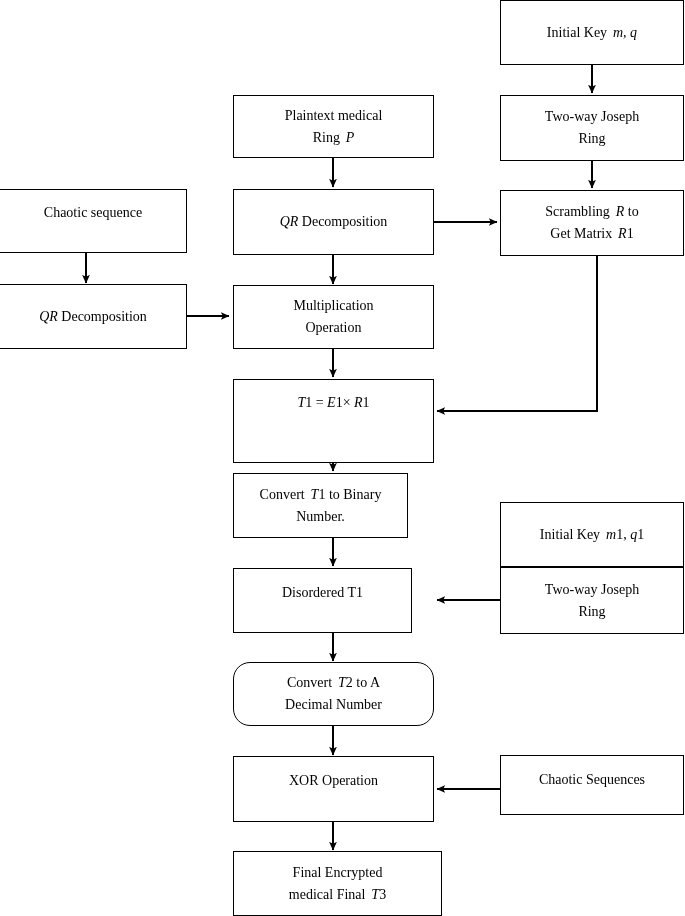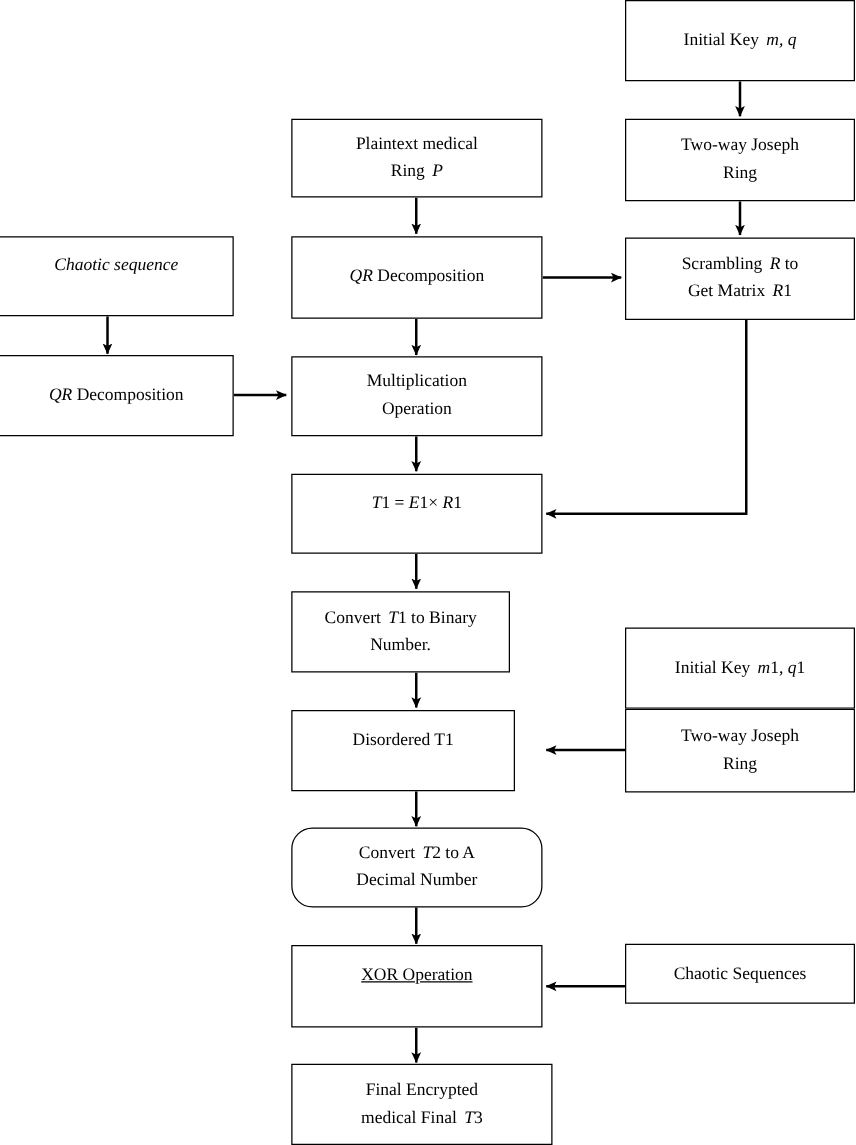--- a/index.html
+++ b/index.html
@@ -92,66 +92,66 @@
 
   <div class="node vcenter" style="left:500px; top:474px; width:184px; height:65px;margin-top:28px;">
     <span class="ln"><span>Initial Key</span><span class="gap"></span><span class="mi">m</span><span>1,</span>&nbsp;<span class="mi">q</span><span>1</span></span>
   </div>
 
   <div class="node vcenter" style="left:500px; top:567px; width:184px; height:67px;">
     <span class="ln">Two-way Joseph</span>
     <span class="ln">Ring</span>
   </div>
 
-  <div class="node vtop" style="left:500px; top:755px; width:184px; height:48px; padding-top:13px;">
+  <div class="node vtop" style="left:500px; top:755px; width:184px; height:60px; padding-top:13px;">
     <span class="ln">Chaotic Sequences</span>
   </div>
 
   <div class="node vcenter" style="left:233px; top:95px; width:201px; height:63px;">
     <span class="ln">Plaintext medical</span>
     <span class="ln"><span>Ring</span><span class="gap"></span><span class="mi">P</span></span>
   </div>
 
   <div class="node vcenter" style="left:233px; top:189px; width:201px; height:66px;">
     <span class="ln"><span class="mi">QR</span>&nbsp;<span>Decomposition</span></span>
   </div>
 
   <div class="node vcenter" style="left:233px; top:285px; width:201px; height:64px;">
     <span class="ln">Multiplication</span>
     <span class="ln">Operation</span>
   </div>
 
-  <div class="node vtop" style="left:233px; top:379px; width:201px; height:64px; padding-top:12px;">
+  <div class="node vtop" style="left:233px; top:379px; width:201px; height:84px; padding-top:12px;">
     <span class="ln"><span class="mi">T</span><span>1</span>&nbsp;<span>=</span>&nbsp;<span class="mi">E</span><span>1</span><span>×</span>&nbsp;<span class="mi">R</span><span>1</span></span>
   </div>
 
   <div class="node vcenter" style="left:233px; top:473px; width:175px; height:65px;">
     <span class="ln"><span>Convert</span><span class="gap"></span><span class="mi">T</span><span>1</span>&nbsp;<span>to Binary</span></span>
     <span class="ln">Number.</span>
   </div>
 
   <div class="node vtop" style="left:233px; top:568px; width:179px; height:65px; padding-top:13px;">
     <span class="ln">Disordered T1</span>
   </div>
 
   <div class="node vcenter" style="left:233px; top:662px; width:201px; height:64px;border-radius:17px;">
     <span class="ln"><span>Convert</span><span class="gap"></span><span class="mi">T</span><span>2</span>&nbsp;<span>to A</span></span>
     <span class="ln">Decimal Number</span>
   </div>
 
-  <div class="node vtop" style="left:233px; top:756px; width:201px; height:66px; padding-top:13px;text-decoration:underline;">
+  <div class="node vtop" style="left:233px; top:756px; width:201px; height:66px; padding-top:13px;">
     <span class="ln">XOR Operation</span>
   </div>
 
   <div class="node vcenter" style="left:233px; top:851px; width:209px; height:65px;">
     <span class="ln">Final Encrypted</span>
     <span class="ln"><span>medical Final</span><span class="gap"></span><span class="mi">T</span><span>3</span></span>
   </div>
 
-  <div class="node vtop" style="left:-1px; top:189px; width:188px; height:64px; padding-top:12px;font-style:italic;">
+  <div class="node vtop" style="left:-1px; top:189px; width:188px; height:64px; padding-top:12px;">
     <span class="ln">Chaotic sequence</span>
   </div>
 
   <div class="node vcenter" style="left:-1px; top:284px; width:188px; height:65px;">
     <span class="ln"><span class="mi">QR</span>&nbsp;<span>Decomposition</span></span>
   </div>
 
 </div>
 
 </body></html>

